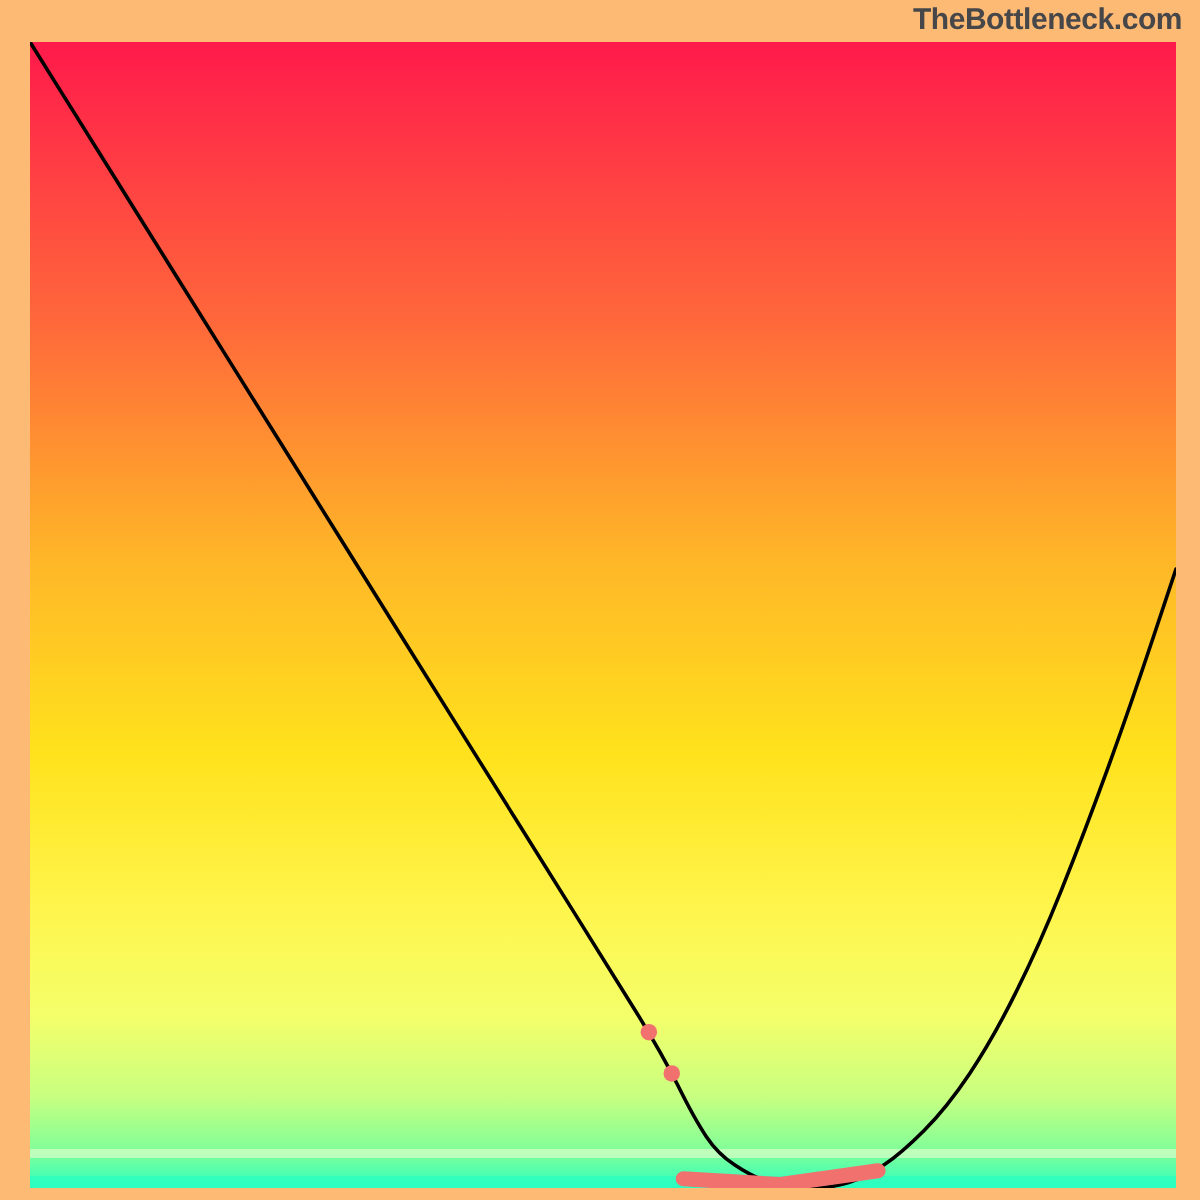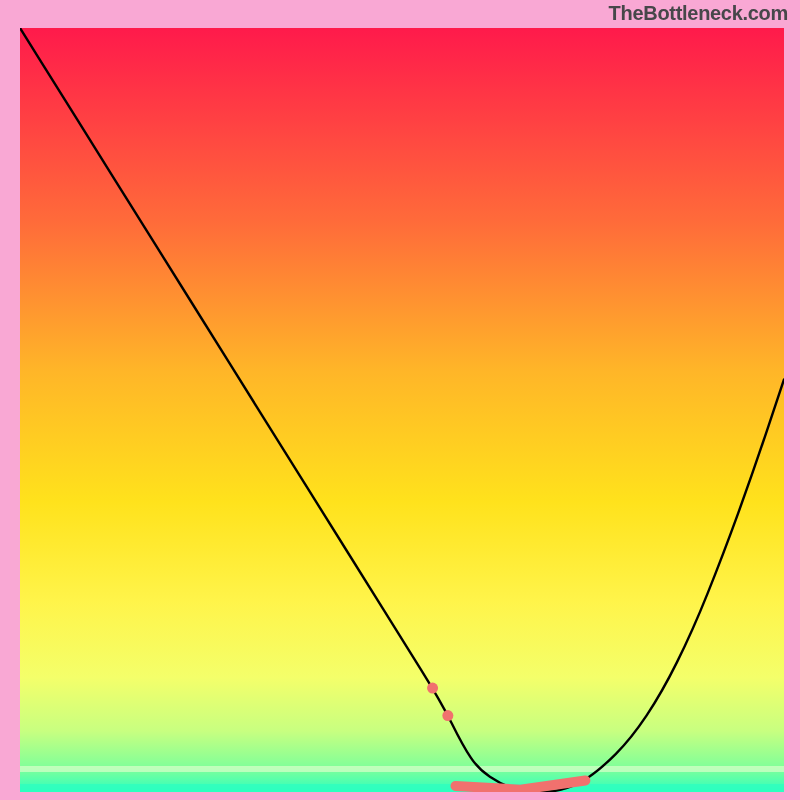--- a/index.html
+++ b/index.html
@@ -7,21 +7,21 @@
     padding: 0;
     width: 800px;
     height: 800px;
     background: #000;
     overflow: hidden;
   }
   .stage {
     position: relative;
     width: 800px;
     height: 800px;
-    background: #f9a8d4;
+    background: #fdba74;
   }
   .attribution {
     position: absolute;
     top: 2px;
     right: 12px;
     font-family: Arial, Helvetica, sans-serif;
     font-size: 20px;
     font-weight: 600;
     color: #47474a;
     letter-spacing: -0.3px;

